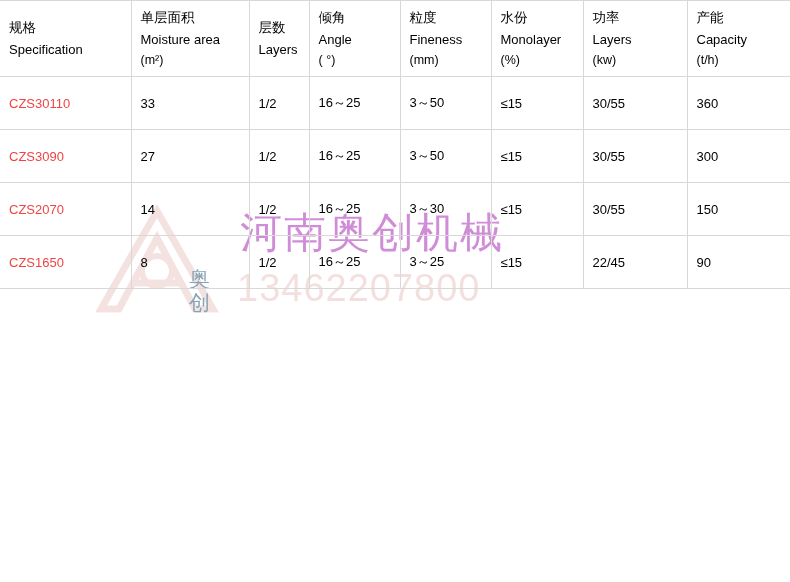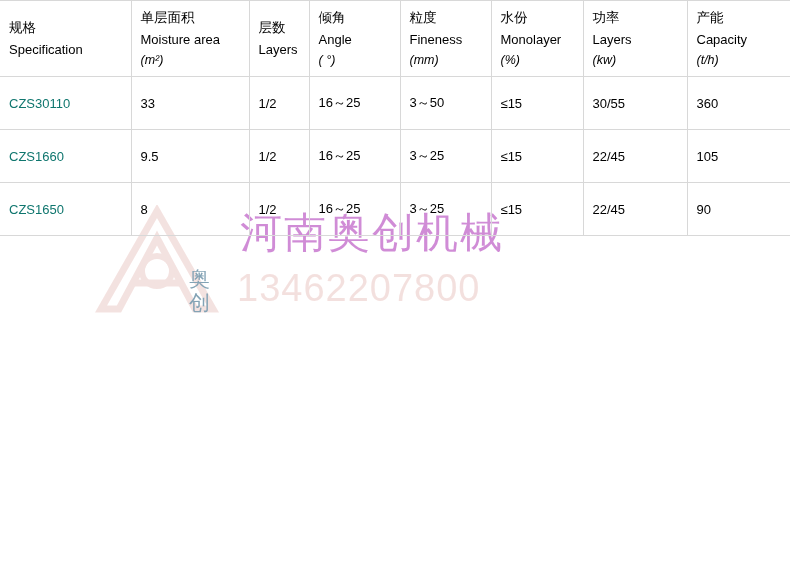--- a/index.html
+++ b/index.html
@@ -67,30 +67,29 @@
   }
   .hdr-en {
     display: block;
     font-size: 13px;
     color: #000;
   }
   .hdr-unit {
     display: block;
     font-size: 12.5px;
     color: #000;
-    font-style: italic;
   }
 
   tbody td {
     height: 40px;
     font-size: 13px;
   }
 
   .model-cell {
-    color: #0f766e;
+    color: #ef4444;
     font-size: 13px;
     margin-left: 31px;
   }
 
   
   col.c0 { width: 131px; }
   col.c1 { width: 118px; }
   col.c2 { width: 60px; }
   col.c3 { width: 91px; }
   col.c4 { width: 91px; }
@@ -230,28 +229,38 @@
         <td class="model-cell">CZS30110</td>
         <td>33</td>
         <td>1/2</td>
         <td>16～25</td>
         <td>3～50</td>
         <td>≤15</td>
         <td>30/55</td>
         <td>360</td>
       </tr>
       <tr>
-        <td class="model-cell">CZS1660</td>
-        <td>9.5</td>
-        <td>1/2</td>
-        <td>16～25</td>
-        <td>3～25</td>
-        <td>≤15</td>
-        <td>22/45</td>
-        <td>105</td>
+        <td class="model-cell">CZS3090</td>
+        <td>27</td>
+        <td>1/2</td>
+        <td>16～25</td>
+        <td>3～50</td>
+        <td>≤15</td>
+        <td>30/55</td>
+        <td>300</td>
+      </tr>
+      <tr>
+        <td class="model-cell">CZS2070</td>
+        <td>14</td>
+        <td>1/2</td>
+        <td>16～25</td>
+        <td>3～30</td>
+        <td>≤15</td>
+        <td>30/55</td>
+        <td>150</td>
       </tr>
       <tr>
         <td class="model-cell">CZS1650</td>
         <td>8</td>
         <td>1/2</td>
         <td>16～25</td>
         <td>3～25</td>
         <td>≤15</td>
         <td>22/45</td>
         <td>90</td>

